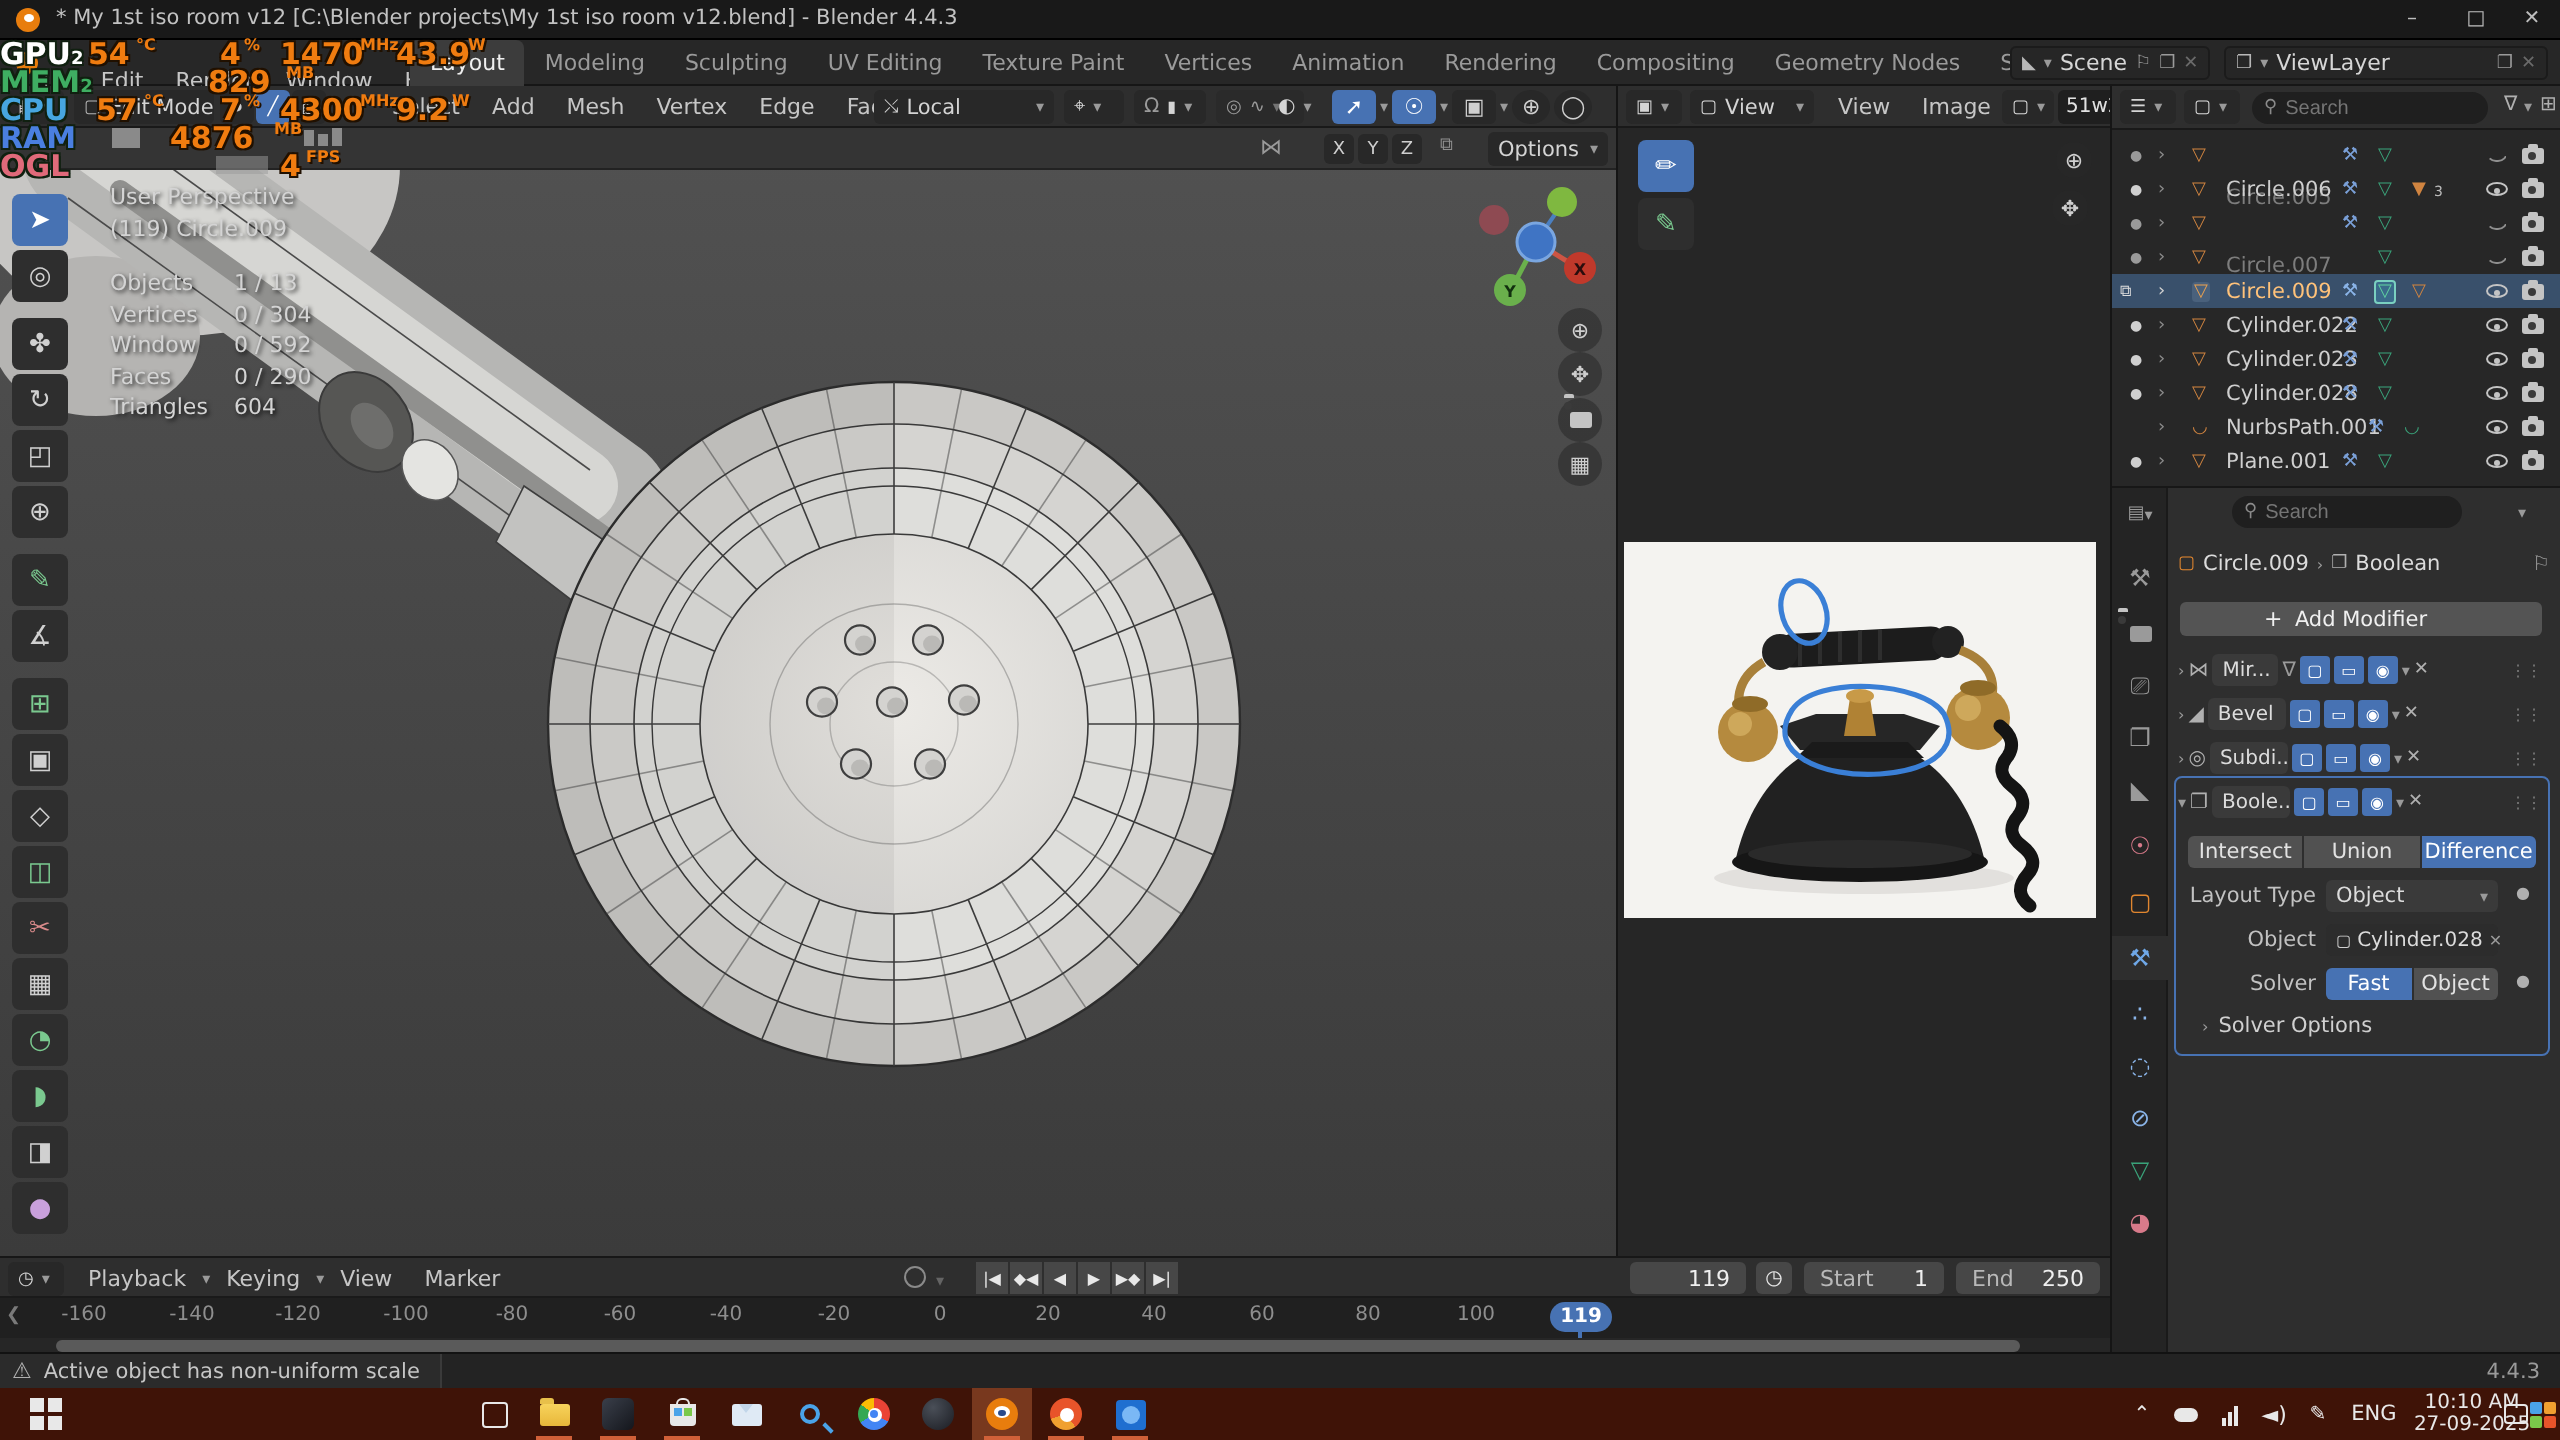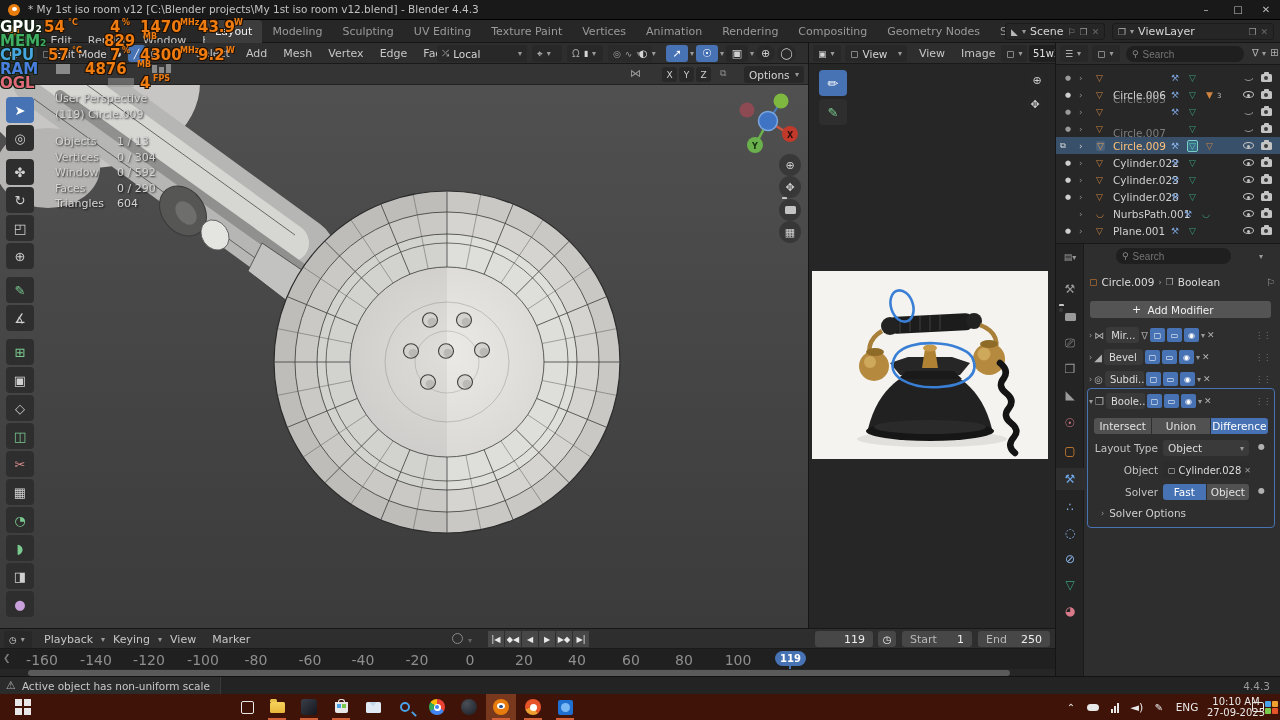--- a/index.html
+++ b/index.html
@@ -59,21 +59,21 @@
   .ptab{position:absolute;left:0;width:28px;height:22px;display:flex;align-items:center;justify-content:center;font-size:12px;color:#9a9a9a;}
   .ptab.active{background:#2e2e2e;color:#6fa8e8;}
   .pfield{background:#3a3a3a;border-radius:3px;height:16px;display:flex;align-items:center;padding:0 5px;gap:3px;color:#dcdcdc;}
   .mtog{width:15px;height:14px;border-radius:2px;background:#4772b3;color:#fff;font-size:8px;display:flex;align-items:center;justify-content:center;}
   .mrow{position:absolute;left:33px;width:182px;height:18px;display:flex;align-items:center;gap:2px;}
   .seg{flex:1;height:16px;display:flex;align-items:center;justify-content:center;background:#515151;color:#e2e2e2;font-size:10.5px;}
   .plabel{position:absolute;font-size:10.5px;color:#c2c2c2;text-align:right;}
   
   #timeline{left:0;top:628px;width:1055px;height:48px;background:#2b2b2b;border-top:1px solid #171717;}
   .tl-btn{width:16px;height:16px;background:#474747;display:flex;align-items:center;justify-content:center;color:#e8e8e8;font-size:8px;}
-  .tick{position:absolute;transform:translateX(-50%);font-size:14px;color:#8e8e8e;top:3px;}
+  .tick{position:absolute;transform:translateX(-50%);font-size:10px;color:#8e8e8e;top:3px;}
   .tl-field{background:#474747;border-radius:3px;height:16px;display:flex;align-items:center;justify-content:flex-end;padding:0 8px;color:#efefef;}
   
   #statusbar{left:0;top:676px;width:1280px;height:18px;background:#232323;border-top:1px solid #121212;}
   
   #taskbar{left:0;top:694px;width:1280px;height:26px;background:#3f1307;}
   .tb-ico{position:absolute;top:0;width:30px;height:26px;display:flex;align-items:center;justify-content:center;}
   .tb-ico.open::after{content:'';position:absolute;bottom:0;left:6px;right:6px;height:2px;background:#d06038;}
   .tb-ico.activebg{background:#78381e;}
   .tray-ic{position:absolute;top:0;height:26px;display:flex;align-items:center;justify-content:center;color:#e8e8e8;font-size:10px;}
   .netbar{display:inline-block;width:2px;background:#e8e8e8;margin-right:1px;vertical-align:bottom;}

